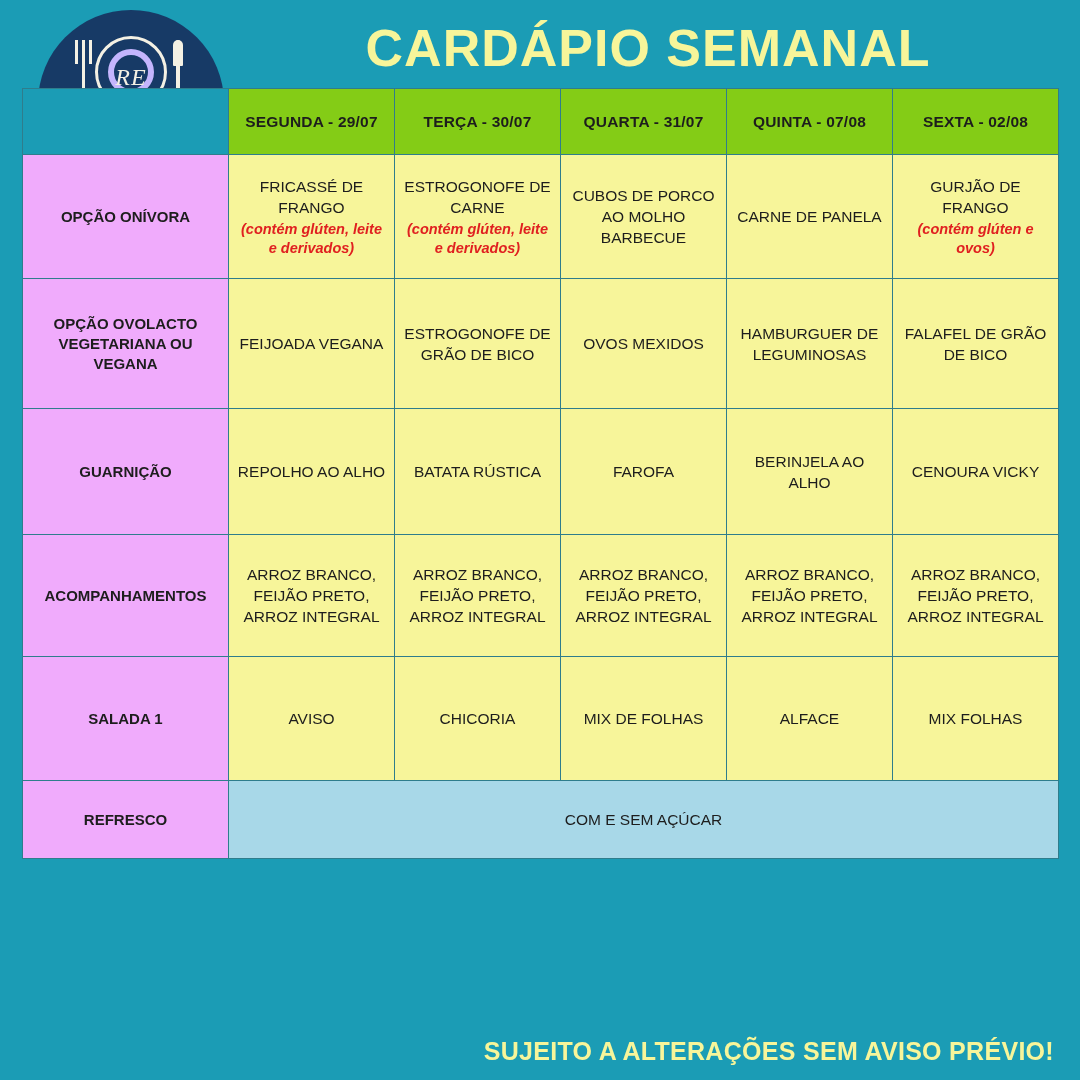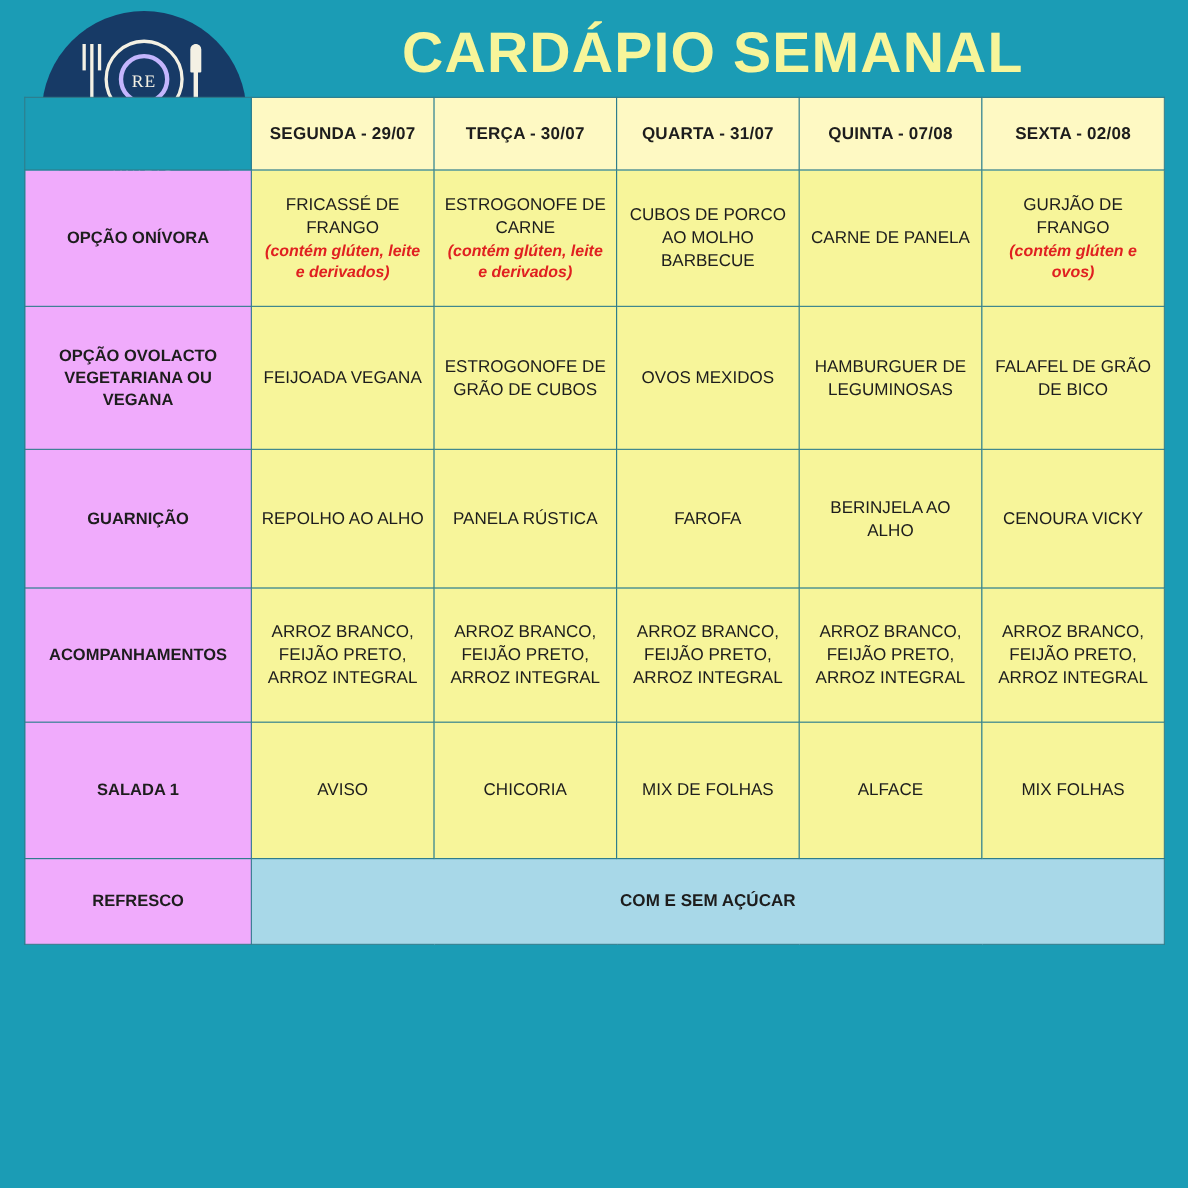--- a/index.html
+++ b/index.html
@@ -62,27 +62,28 @@
     border: 3px solid #f4f1e4;
     border-radius: 50%;
   }
   #logo .plate-inner {
     position: absolute;
     left: 50%;
     top: 50%;
     transform: translate(-50%, -50%);
     width: 46px;
     height: 46px;
-    border: 4px solid #c4b5fd;
+    border: 6px solid #c4b5fd;
     border-radius: 50%;
     color: #f4f1e4;
     font-family: "Liberation Serif", serif;
-    font-size: 16px;
+    font-size: 24px;
     line-height: 44px;
     letter-spacing: 1px;
+    font-style: italic;
   }
   #logo .fork {
     position: absolute;
     left: 44px;
     top: 30px;
     width: 3px;
     height: 62px;
     background: #f4f1e4;
   }
   #logo .fork:before {
@@ -163,21 +164,21 @@
     border: 1px solid #2f7d8c;
     padding: 6px 8px;
     text-align: center;
     vertical-align: middle;
   }
   .col-label { width: 206px; }
   .col-day { width: 166px; }
 
   thead th {
     height: 66px;
-    background: #fef9c3;
+    background: #84cc16;
     color: #1d1d1d;
     font-size: 15.5px;
     font-weight: bold;
     letter-spacing: 0.2px;
   }
   thead th.corner {
     background: #1b9cb5;
     border-left-color: #1b9cb5;
     border-top-color: #1b9cb5;
   }
@@ -207,21 +208,21 @@
   tr.r-onivora td { height: 124px; }
   tr.r-vegana td { height: 130px; }
   tr.r-guarnicao td { height: 126px; }
   tr.r-acomp td { height: 122px; }
   tr.r-salada1 td { height: 124px; }
   tr.r-salada2 td { height: 124px; }
   tr.r-refresco td { height: 78px; }
   td.refresco-cell {
     background: #a8d8e8;
     font-size: 15.5px;
-    font-weight: bold;
+    font-weight: normal;
     color: #1d1d1d;
   }
 
   
   #footer-note {
     position: absolute;
     right: 26px;
     bottom: 14px;
     color: #f7f59a;
     font-size: 25px;
@@ -288,30 +289,30 @@
         </td>
         <td class="cell">
           <span>GURJÃO DE FRANGO</span>
           <span class="allergen">(contém glúten e ovos)</span>
         </td>
       </tr>
 
       <tr class="r-vegana">
         <td class="rowlabel">OPÇÃO OVOLACTO VEGETARIANA OU VEGANA</td>
         <td class="cell">FEIJOADA VEGANA</td>
-        <td class="cell">ESTROGONOFE DE GRÃO DE CUBOS</td>
+        <td class="cell">ESTROGONOFE DE GRÃO DE BICO</td>
         <td class="cell">OVOS MEXIDOS</td>
         <td class="cell">HAMBURGUER DE LEGUMINOSAS</td>
         <td class="cell">FALAFEL DE GRÃO DE BICO</td>
       </tr>
 
       <tr class="r-guarnicao">
         <td class="rowlabel">GUARNIÇÃO</td>
         <td class="cell">REPOLHO AO ALHO</td>
-        <td class="cell">PANELA RÚSTICA</td>
+        <td class="cell">BATATA RÚSTICA</td>
         <td class="cell">FAROFA</td>
         <td class="cell">BERINJELA AO ALHO</td>
         <td class="cell">CENOURA VICKY</td>
       </tr>
 
       <tr class="r-acomp">
         <td class="rowlabel">ACOMPANHAMENTOS</td>
         <td class="cell">ARROZ BRANCO, FEIJÃO PRETO, ARROZ INTEGRAL</td>
         <td class="cell">ARROZ BRANCO, FEIJÃO PRETO, ARROZ INTEGRAL</td>
         <td class="cell">ARROZ BRANCO, FEIJÃO PRETO, ARROZ INTEGRAL</td>
@@ -329,14 +330,15 @@
       </tr>
 
 
       <tr class="r-refresco">
         <td class="rowlabel">REFRESCO</td>
         <td class="refresco-cell" colspan="5">COM E SEM AÇÚCAR</td>
       </tr>
     </tbody>
   </table>
 
+  <div id="footer-note">SUJEITO A ALTERAÇÕES SEM AVISO PRÉVIO!</div>
 
 </div>
 
 </body></html>

